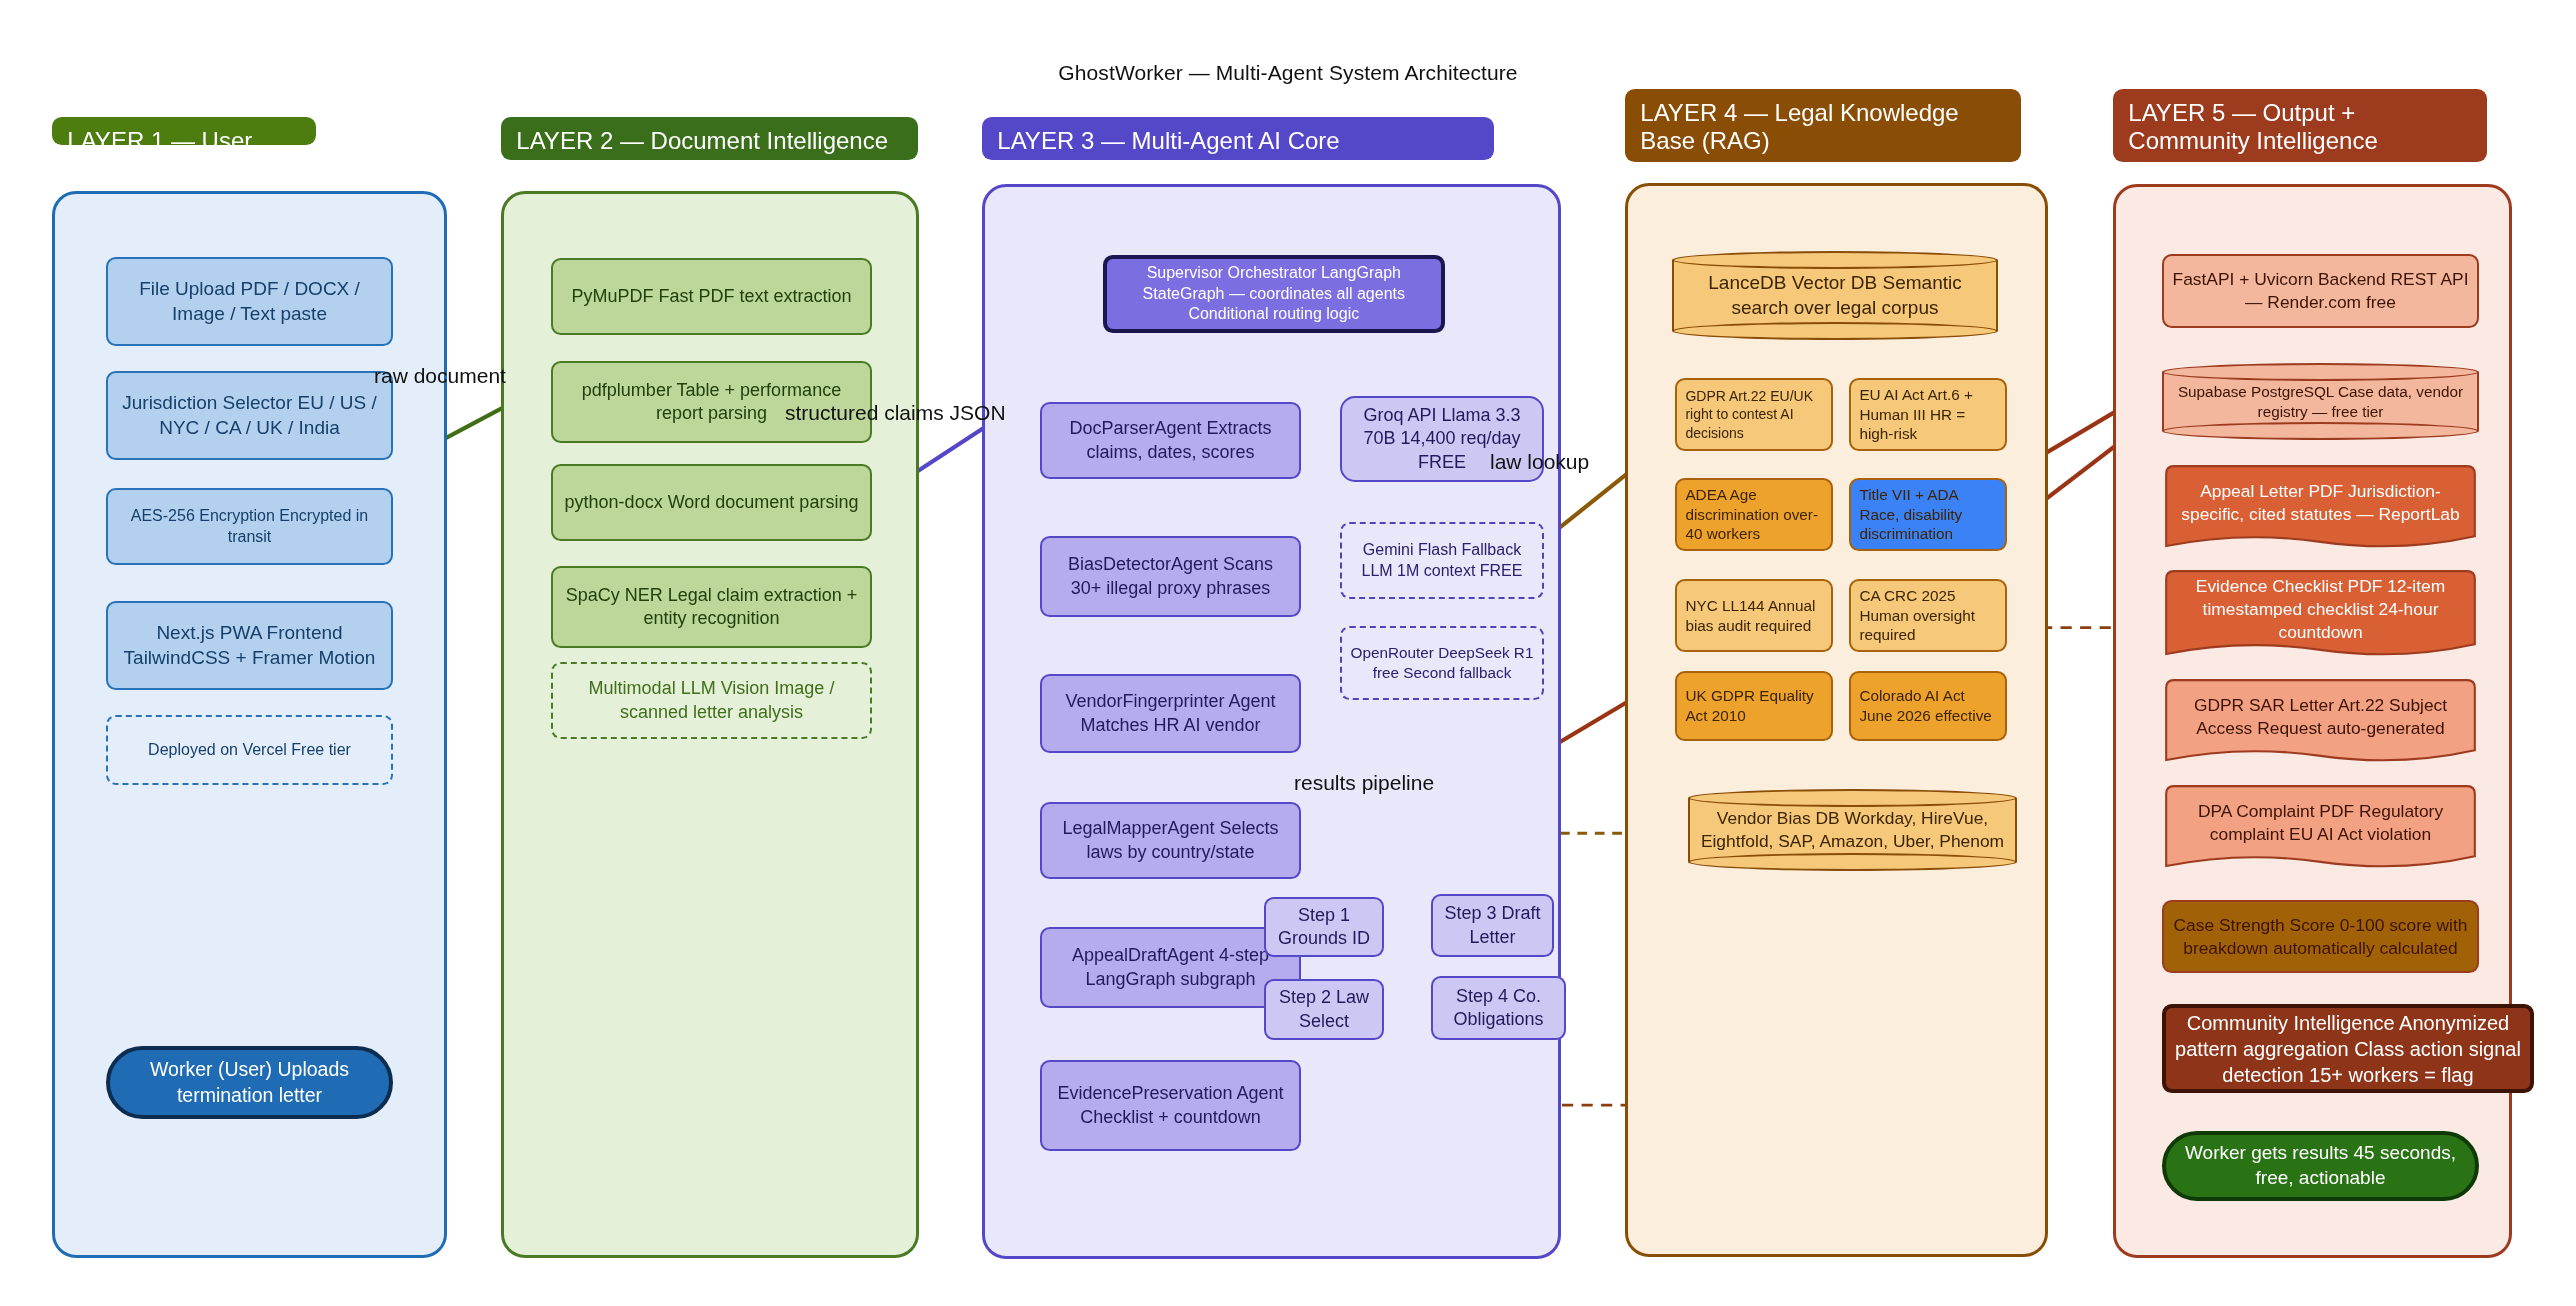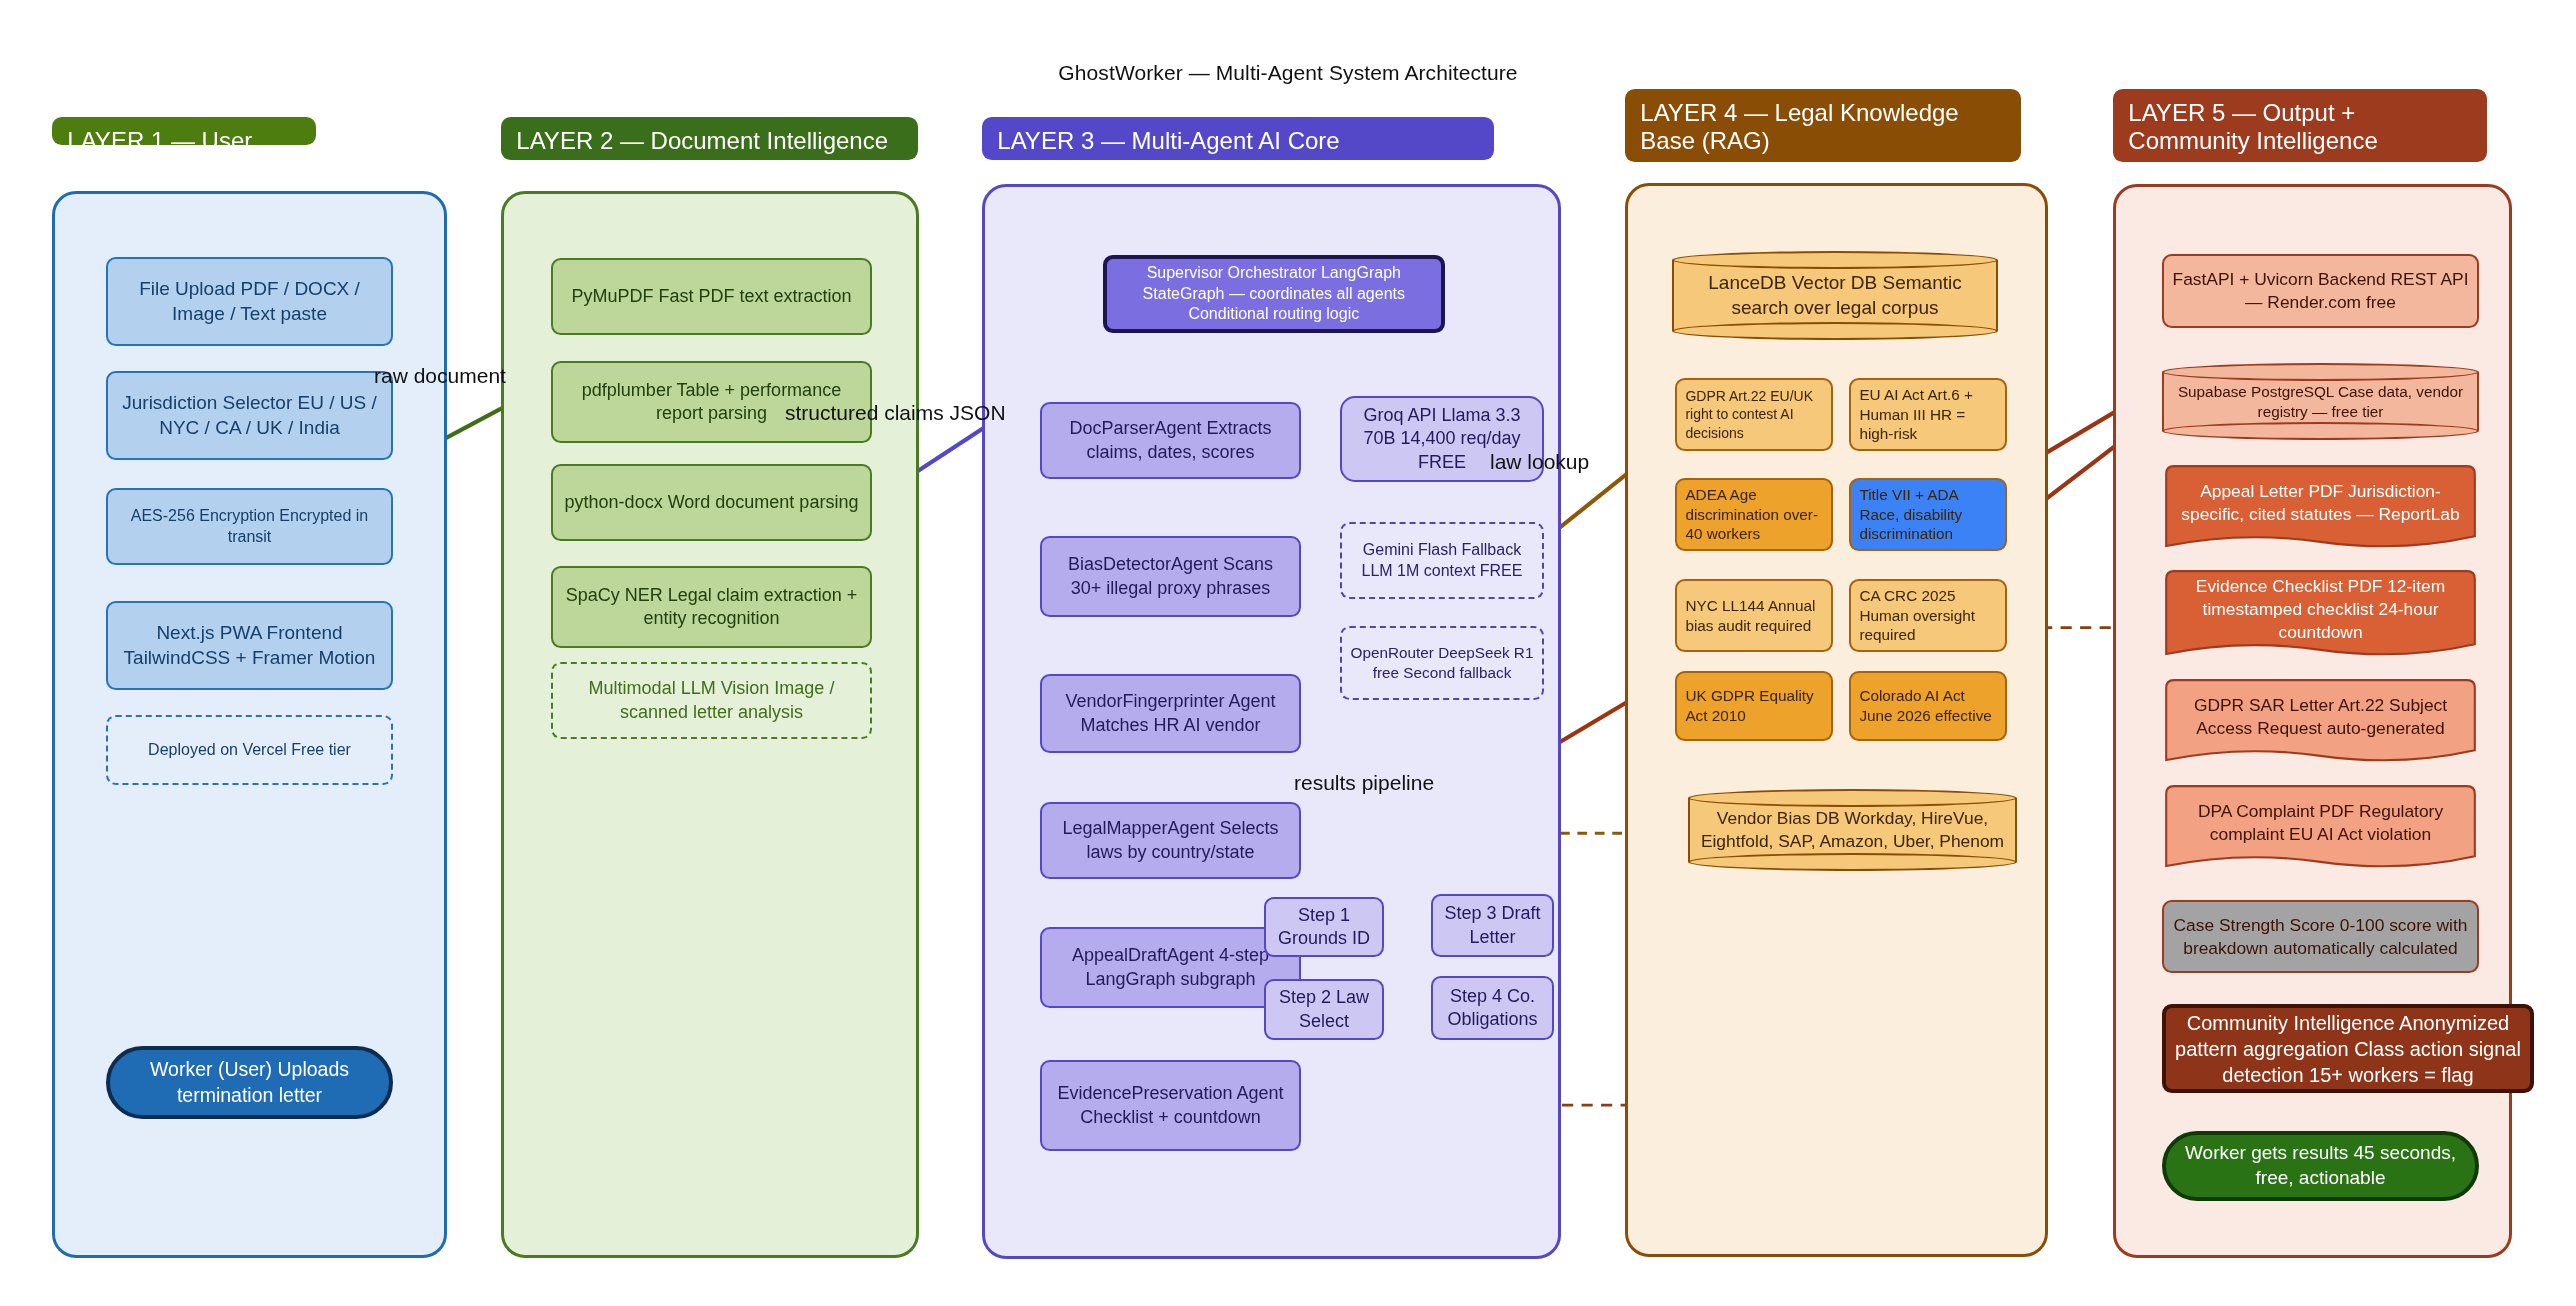--- a/index.html
+++ b/index.html
@@ -158,21 +158,21 @@
   <div class="node dashed" style="left:1340px;top:522px;width:204px;height:77px;border-color:#4f43b8;color:#2a2070;font-size:16px;">Gemini Flash Fallback LLM 1M context FREE</div>
   <div class="node dashed" style="left:1340px;top:626px;width:204px;height:74px;border-color:#4f43b8;color:#2a2070;font-size:15.3px;">OpenRouter DeepSeek R1 free Second fallback</div>
 
   <div class="node" style="left:1040px;top:674px;width:261px;height:79px;background:#b4aced;border-color:#5548c8;color:#231a5c;font-size:18px;">VendorFingerprinter Agent Matches HR AI vendor</div>
   <div class="node" style="left:1040px;top:802px;width:261px;height:77px;background:#b4aced;border-color:#5548c8;color:#231a5c;font-size:18px;">LegalMapperAgent Selects laws by country/state</div>
   <div class="node" style="left:1040px;top:927px;width:261px;height:81px;background:#b4aced;border-color:#5548c8;color:#231a5c;font-size:18px;">AppealDraftAgent 4-step LangGraph subgraph</div>
 
   <div class="node" style="left:1264px;top:897px;width:120px;height:60px;background:#cdc7f4;border-color:#5548c8;color:#231a5c;font-size:18px;">Step 1 Grounds ID</div>
   <div class="node" style="left:1264px;top:979px;width:120px;height:61px;background:#cdc7f4;border-color:#5548c8;color:#231a5c;font-size:18px;">Step 2 Law Select</div>
   <div class="node" style="left:1431px;top:894px;width:123px;height:63px;background:#cdc7f4;border-color:#5548c8;color:#231a5c;font-size:18px;">Step 3 Draft Letter</div>
-  <div class="node" style="left:1431px;top:976px;width:123px;height:64px;background:#cdc7f4;border-color:#5548c8;color:#231a5c;font-size:18px;">Step 4 Co. Obligations</div>
+  <div class="node" style="left:1431px;top:976px;width:135px;height:64px;background:#cdc7f4;border-color:#5548c8;color:#231a5c;font-size:18px;">Step 4 Co. Obligations</div>
 
   <div class="node" style="left:1040px;top:1060px;width:261px;height:91px;background:#b4aced;border-color:#5548c8;color:#231a5c;font-size:18px;">EvidencePreservation Agent Checklist + countdown</div>
 
   <div class="layer-head" style="left:1625px;top:89px;width:396px;height:73px;background:#8a4d06;">LAYER 4 — Legal Knowledge Base (RAG)</div>
   <div class="layer-box" style="left:1625px;top:183px;width:423px;height:1074px;background:#fbeedc;border-color:#8a4d06;"></div>
 
   <div class="cyl" style="left:1672px;top:251px;width:326px;height:89px;">
     <div class="body" style="background:#f5c87a;border-color:#8a4d06;"></div>
     <div class="bot" style="background:#f5c87a;border-color:#8a4d06;"></div>
     <div class="top" style="background:#f5c87a;border-color:#8a4d06;"></div>
@@ -235,21 +235,21 @@
   </div>
 
   <div class="doc" style="left:2162px;top:784px;width:317px;height:89px;">
     <svg viewBox="0 0 454 128" preserveAspectRatio="none">
       <path d="M6,14 Q6,3 17,3 L437,3 Q448,3 448,14 L448,104
                Q340,128 227,112 Q114,96 6,118 Z" fill="#f2a183" stroke="#9d3b1f" stroke-width="3"></path>
     </svg>
     <div class="lbl" style="color:#3d1306;font-size:17.4px;">DPA Complaint PDF Regulatory complaint EU AI Act violation</div>
   </div>
 
-  <div class="node" style="left:2162px;top:900px;width:317px;height:73px;background:#a3a3a3;border-color:#9d3b1f;color:#3d1306;font-size:17.4px;">Case Strength Score 0-100 score with breakdown automatically calculated</div>
+  <div class="node" style="left:2162px;top:900px;width:317px;height:73px;background:#a16207;border-color:#9d3b1f;color:#3d1306;font-size:17.4px;">Case Strength Score 0-100 score with breakdown automatically calculated</div>
 
   <div class="node thick" style="left:2162px;top:1004px;width:372px;height:89px;background:#8e3418;border-color:#3d1306;color:#ffffff;font-size:20px;">Community Intelligence Anonymized pattern aggregation Class action signal detection 15+ workers = flag</div>
 
   <div class="node stadium thick" style="left:2162px;top:1131px;width:317px;height:70px;background:#2a7315;border-color:#0f3a06;color:#ffffff;font-size:19px;">Worker gets results 45 seconds, free, actionable</div>
 
   <div class="edge-label" style="left:374px;top:364px;">raw document</div>
   <div class="edge-label" style="left:785px;top:401px;">structured claims JSON</div>
   <div class="edge-label" style="left:1490px;top:450px;">law lookup</div>
   <div class="edge-label" style="left:1294px;top:771px;">results pipeline</div>
 

